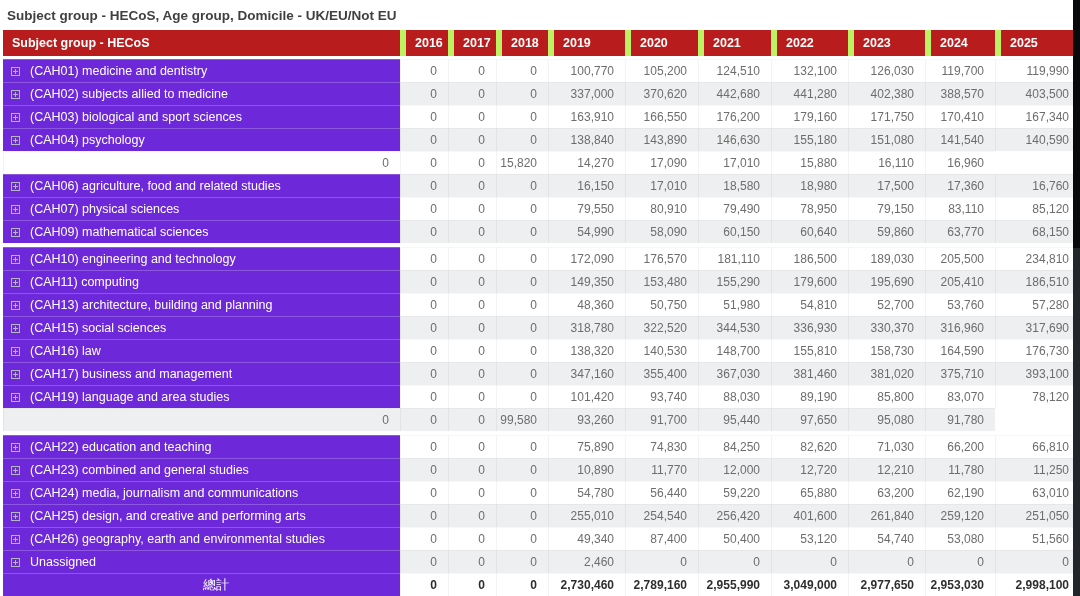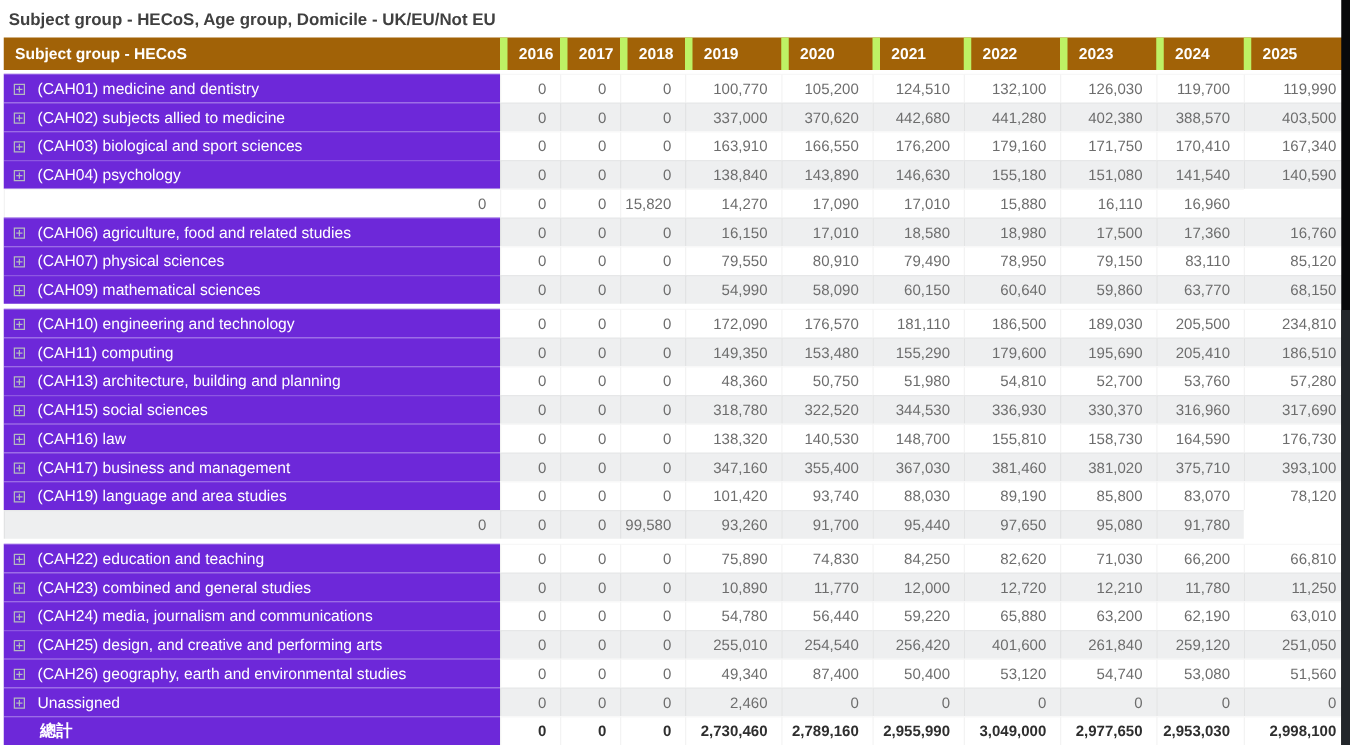--- a/index.html
+++ b/index.html
@@ -18,21 +18,21 @@
     align-items: center;
     padding-left: 7px;
     font-size: 13.5px;
     font-weight: bold;
     color: #404040;
   }
 
   .matrix { margin-left: 3px; width: 1077px; }
   .grid { display: grid; grid-template-columns: var(--cols); }
 
-  .header-row { background: #a16207; }
+  .header-row { background: #b91c1c; }
   .header-row .cell {
     height: 26px;
     display: flex;
     align-items: center;
     color: #fff;
     font-weight: bold;
     font-size: 12.5px;
     white-space: nowrap;
   }
   .corner { padding-left: 9px; }
@@ -72,21 +72,21 @@
     padding-right: 11px;
     font-size: 12px;
     color: #6d6d6d;
     background: #fff;
     border-left: 1px solid rgba(0,0,0,.045);
     border-top: 1px solid rgba(0,0,0,.03);
     white-space: nowrap;
   }
   .row.alt .val { background: #eeeff0; }
   .row.total .val { font-weight: bold; color: #2e2e2e; }
-  .row.total .label-cell { font-weight: bold; padding-left: 29px; font-size: 13px; }
+  .row.total .label-cell { font-weight: normal; padding-left: 29px; font-size: 13px; justify-content: center; }
 
   .scrollbar {
     position: absolute; top: 0; right: 0;
     width: 7px; height: 596px;
     background: #08090b;
   }
   .scrollbar .thumb {
     position: absolute; left: 0; right: 0;
     top: 248px; bottom: 0;
     background: #22262a;

